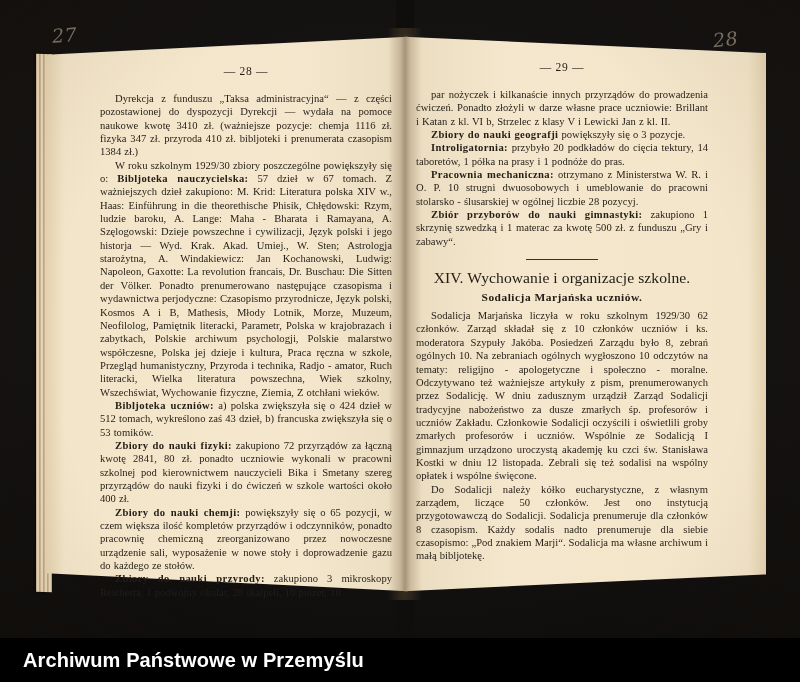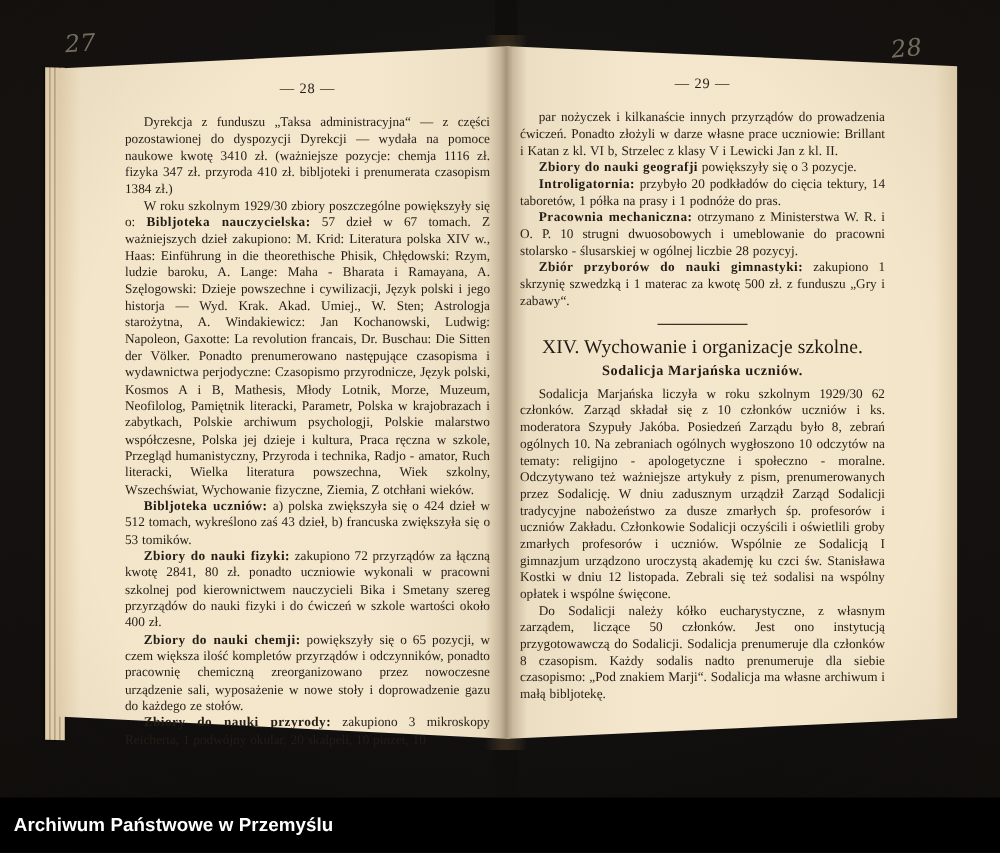--- a/index.html
+++ b/index.html
@@ -196,24 +196,24 @@
     left: 0;
     bottom: 0;
     width: 800px;
     height: 44px;
     background: #000;
     display: flex;
     align-items: center;
   }
   #watermark-text {
     font-family: "Liberation Sans", sans-serif;
-    font-size: 15px;
+    font-size: 20px;
     font-weight: bold;
     color: #ffffff;
-    padding-left: 11px;
+    padding-left: 23px;
     letter-spacing: .005em;
   }
 </style>
 </head>
 <body>
 
 <div id="scene">
 
   <div id="backdrop"></div>
 

